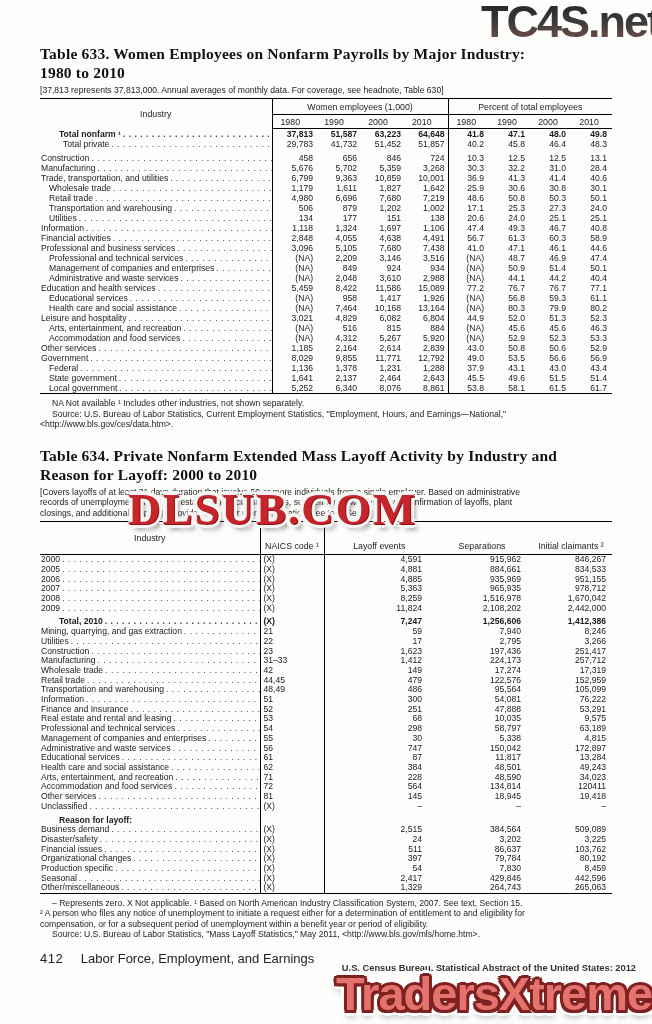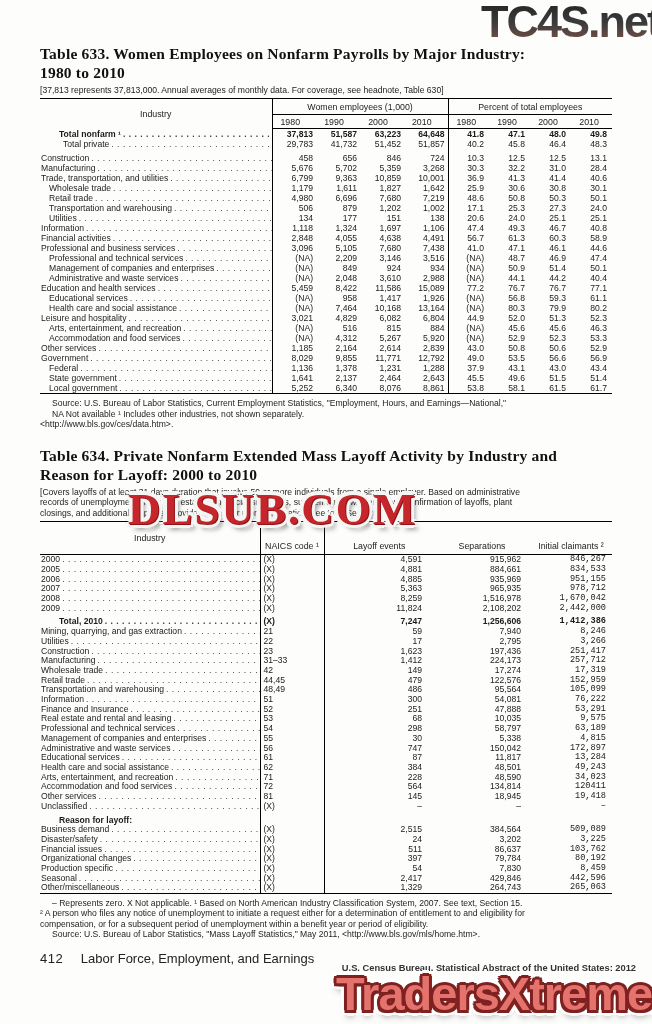--- a/index.html
+++ b/index.html
@@ -52,21 +52,21 @@
   #t634 thead tr th { border-bottom:1px solid #000; }
   #t634 tbody td { height:9.7px; line-height:9.7px; font-size:8.6px; white-space:nowrap; }
   #t634 tbody td.c1 { border-right:1px solid #000; }
   #t634 tbody td.code { border-right:1px solid #000; text-align:left; padding-left:3px; }
 
   tbody td.num { text-align:right; }
   #t633 td.num { padding-right:3px; }
   #t633 td.num.pnum { padding-right:5px; }
   #t634 td.num.ev { padding-right:12px; }
   #t634 td.num.sp { padding-right:9px;margin-top:40px; }
-  #t634 td.num.cl { padding-right:6px;font-family:Liberation Mono, monospace; }
+  #t634 td.num.cl { padding-right:6px; }
   tr.bold td { font-weight:700; }
   tr.gap td { padding-top:4px; height:14px; }
 
   .lbl { display:flex; overflow:hidden;align-items:center; }
   .lbl .txt { flex:0 0 auto; padding-right:2px; white-space:nowrap; }
   .lbl .dots { flex:1 1 auto; overflow:hidden; white-space:nowrap; color:#3a3a3a; letter-spacing:0.5px; }
   .lbl .dots::after { content:" . . . . . . . . . . . . . . . . . . . . . . . . . . . . . . . . . . . . . . . . . . . . . . . . . . . . . . . . . . . ."; }
   .ind0 .txt { padding-left:1px; }
   .ind1 .txt { padding-left:9px; }
   .ind2 .txt { padding-left:19px; }
@@ -575,22 +575,22 @@
             <td class="num wnum">8,076</td>
             <td class="num wnum grpsep">8,861</td>
             <td class="num pnum">53.8</td>
             <td class="num pnum">58.1</td>
             <td class="num pnum">61.5</td>
             <td class="num pnum">61.7</td>
           </tr>
         </tbody>
     </table>
     <div class="footnotes" id="fn633">
+        <div class="fn indent">NA Not available  ¹ Includes other industries, not shown separately.</div>
         <div class="fn indent">Source: U.S. Bureau of Labor Statistics, Current Employment Statistics, "Employment, Hours, and Earnings—National,"</div>
-        <div class="fn indent">NA Not available  ¹ Includes other industries, not shown separately.</div>
         <div class="fn">&lt;http://www.bls.gov/ces/data.htm&gt;.</div>
       </div>
   </div>
 
   <div class="sec" id="sec634">
     <h1 class="tbl-title">
       <span>Table 634. Private Nonfarm Extended Mass Layoff Activity by Industry and</span><br>
       <span>Reason for Layoff: 2000 to 2010</span>
     </h1>
     <div class="headnote">

